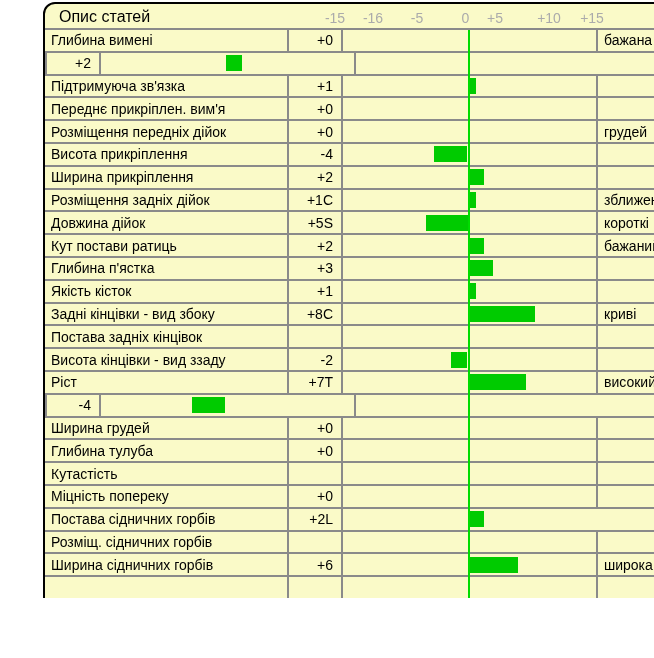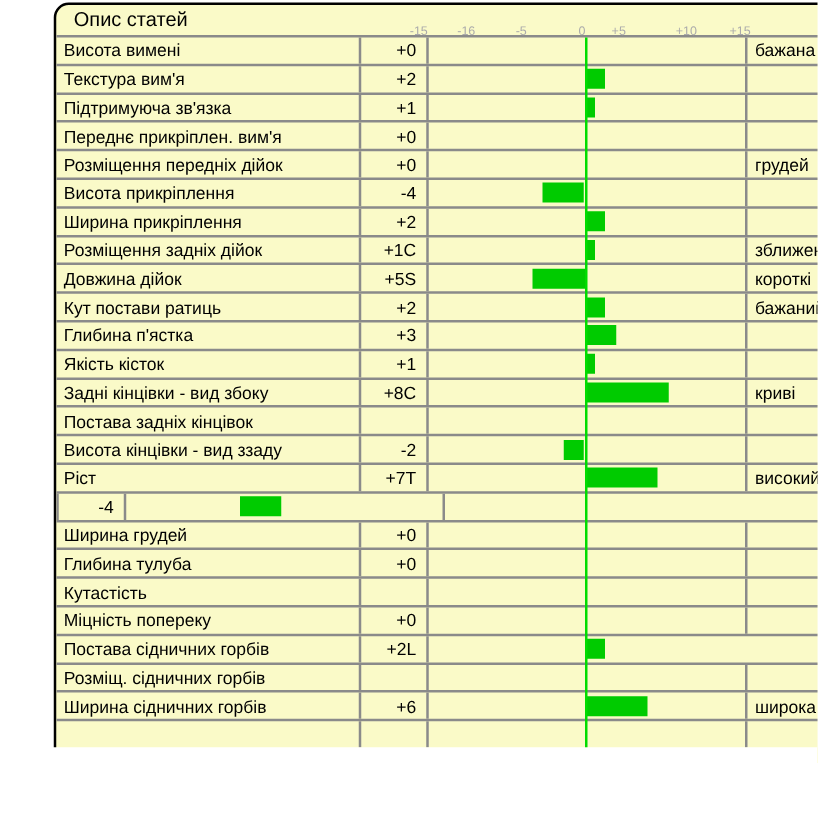--- a/index.html
+++ b/index.html
@@ -37,23 +37,23 @@
   .title {
     position: absolute;
     left: 14px;
     top: 4px;
     font-size: 16px;
     color: var(--text, #000);
     white-space: nowrap;
   }
   .tick {
     position: absolute;
-    top: 16px;
+    top: 6px;
     transform: translateX(-50%);
-    font-size: 10px;
+    font-size: 14px;
     color: var(--tick-text, #aaa);
     white-space: nowrap;
   }
   .rows { position: relative; }
   .row {
     display: flex;
     height: 22.81px;
     box-sizing: border-box;
     border-bottom: 2px solid var(--grid-line, #8a8a8a);
   }
@@ -105,30 +105,29 @@
           <span class="tick" style="left: 372px;">-5</span>
           <span class="tick" style="left: 420.5px;">0</span>
           <span class="tick" style="left: 450px;">+5</span>
           <span class="tick" style="left: 504px;">+10</span>
           <span class="tick" style="left: 547px;">+15</span>
         </div>
     </div>
 
     <div class="rows" id="rows">
   <div class="row">
-    <div class="cell c-name">Висота вимені</div>
+    <div class="cell c-name">Глибина вимені</div>
     <div class="cell c-value">+0</div>
     <div class="cell c-bar">
       
     </div>
     <div class="cell c-comment">бажана</div>
   </div>
 
   <div class="row">
-    <div class="cell c-name">Текстура вим'я</div>
     <div class="cell c-value">+2</div>
     <div class="cell c-bar">
       <div class="bar" style="left: 124.5px; width: 16.8px;"></div>
     </div>
     <div class="cell c-comment"></div>
   </div>
 
   <div class="row">
     <div class="cell c-name">Підтримуюча зв'язка</div>
     <div class="cell c-value">+1</div>

